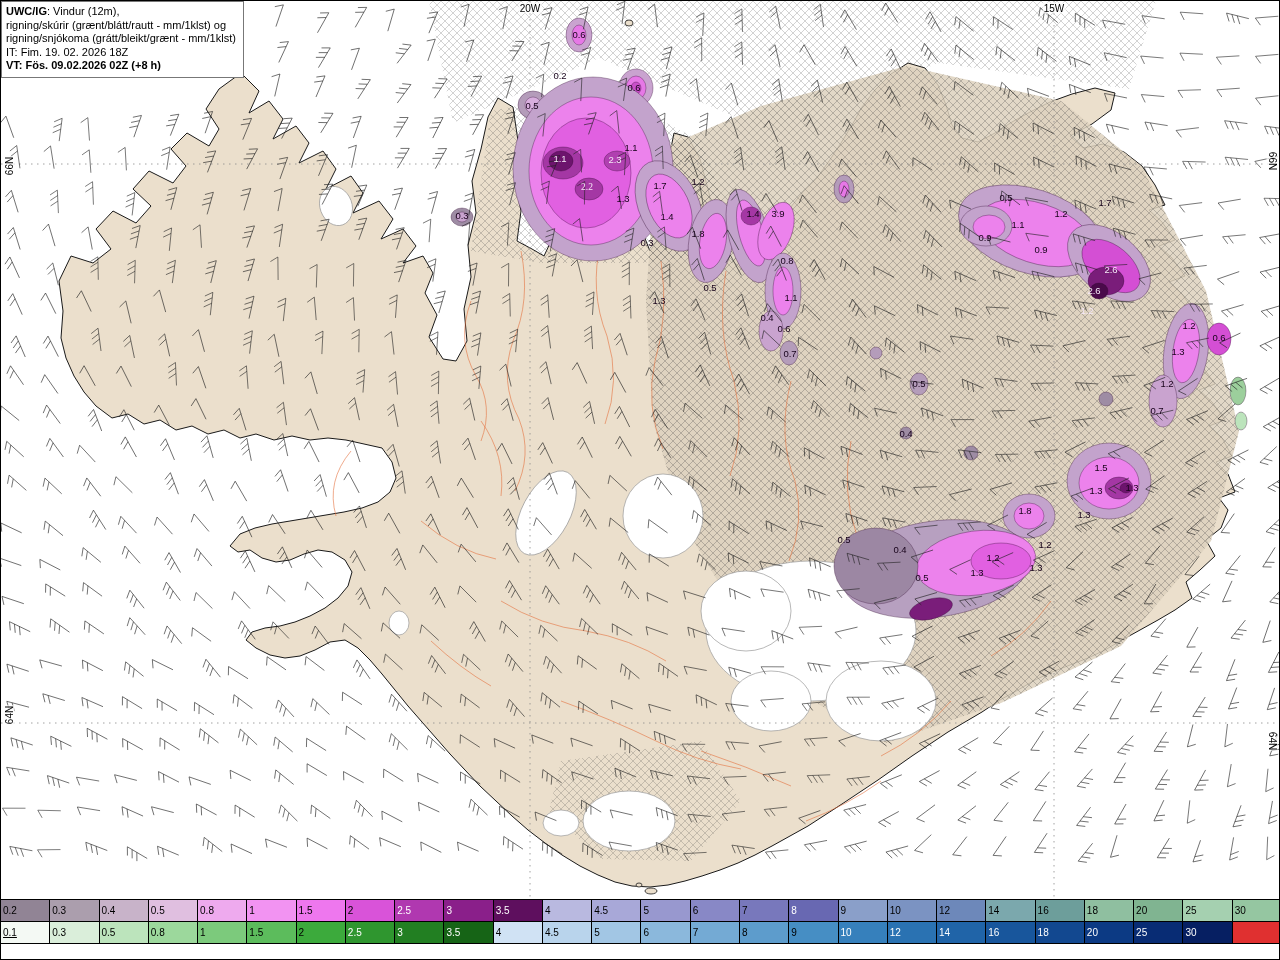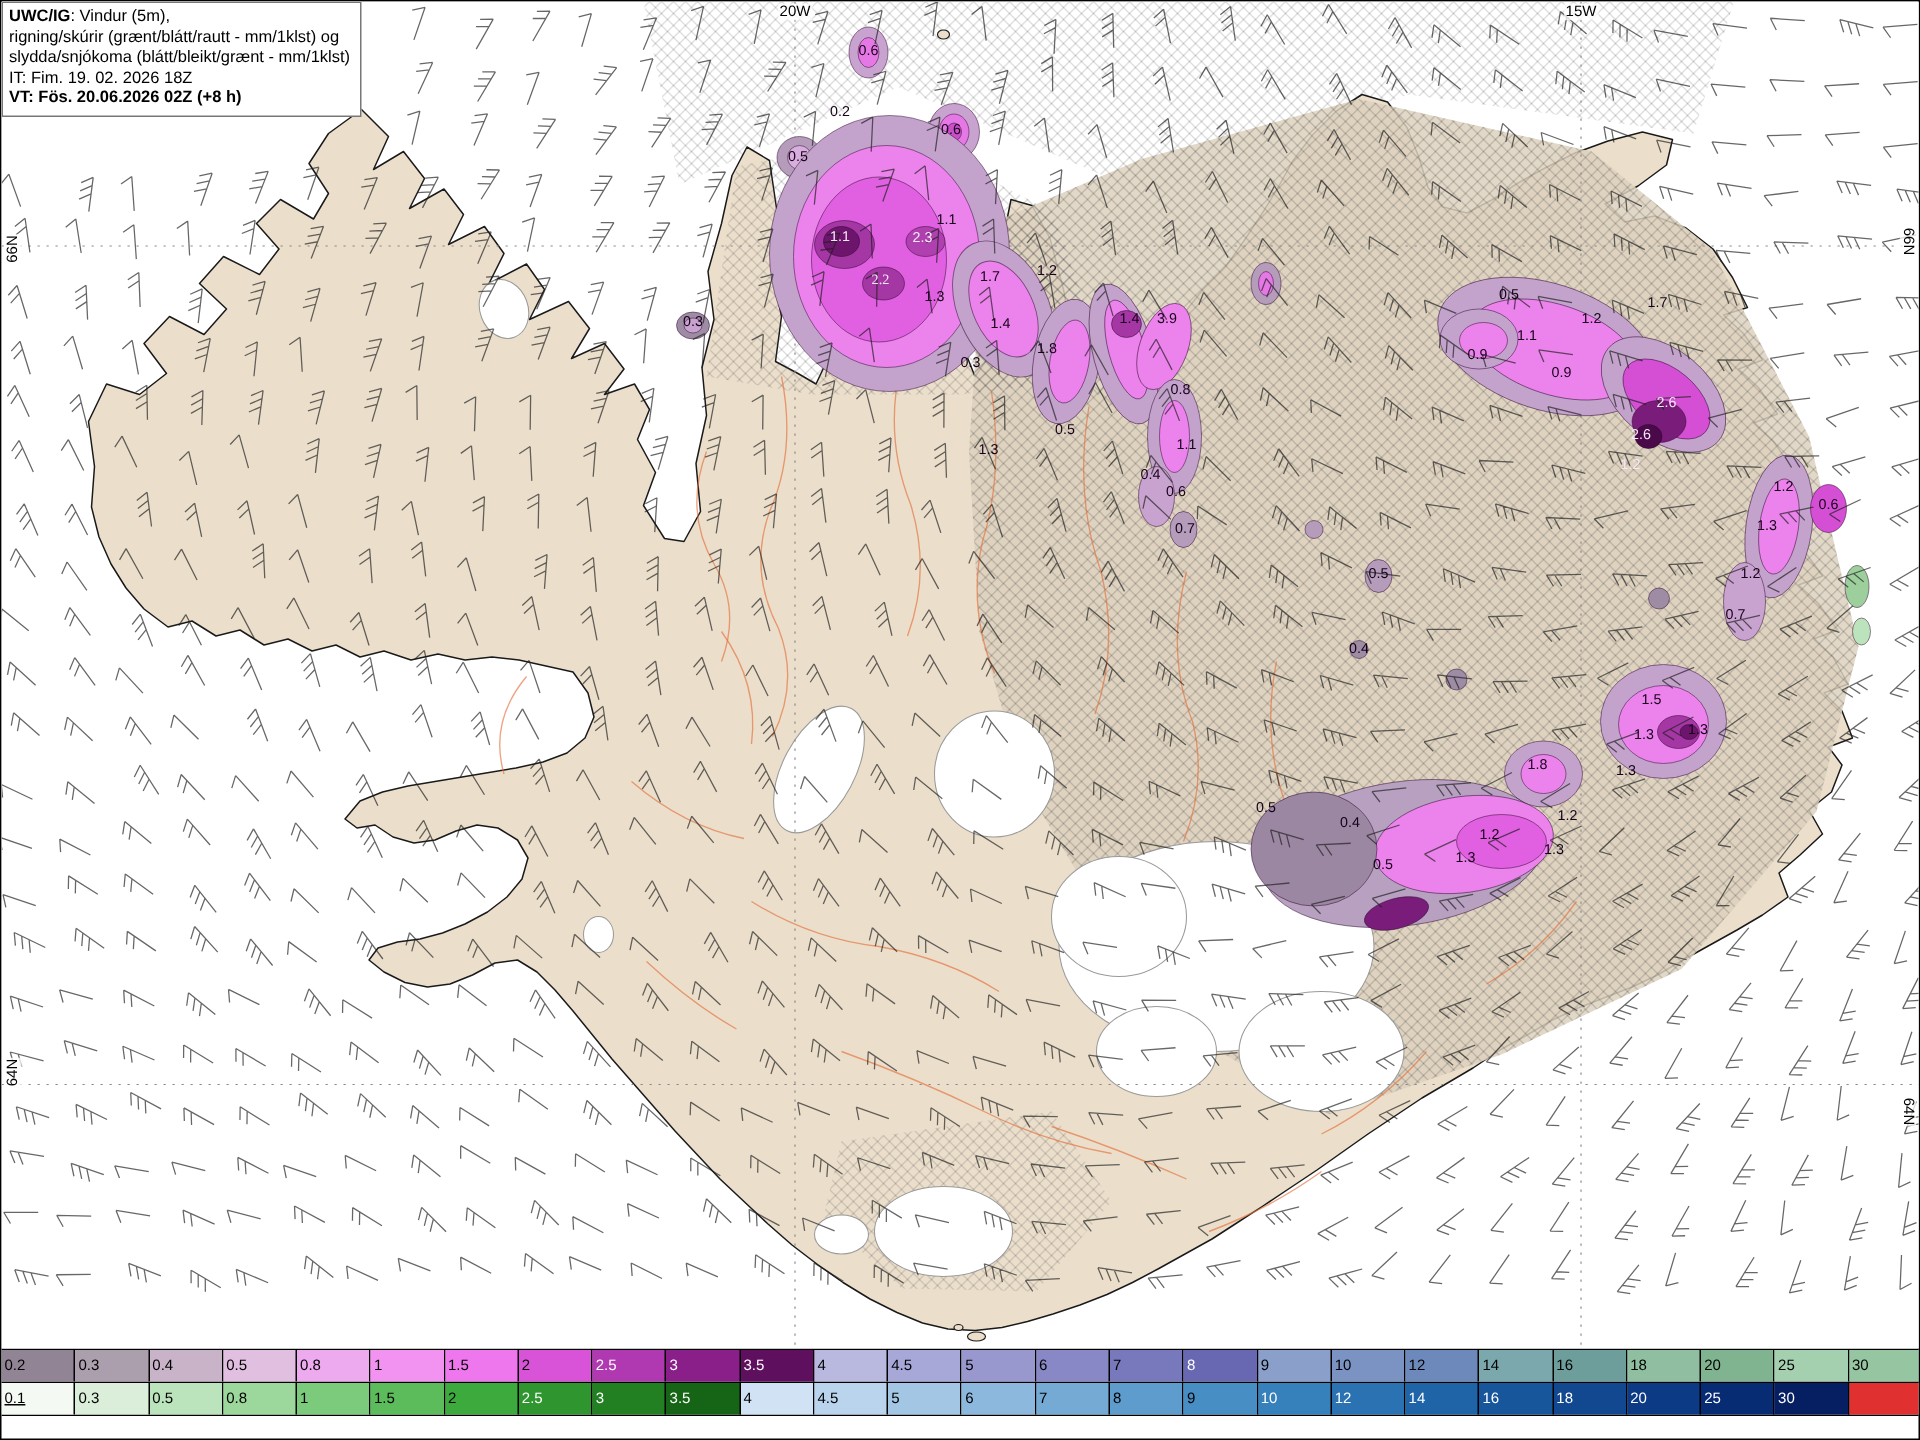--- a/index.html
+++ b/index.html
@@ -1035,25 +1035,25 @@
     <div>
         <span class="clabel" style="left: 529px; top: 7px; transform: translate(-50%, -50%) rotate(0deg);">20W</span>
         <span class="clabel" style="left: 1053px; top: 7px; transform: translate(-50%, -50%) rotate(0deg);">15W</span>
         <span class="clabel" style="left: 8px; top: 165px; transform: translate(-50%, -50%) rotate(-90deg);">66N</span>
         <span class="clabel" style="left: 1271px; top: 160px; transform: translate(-50%, -50%) rotate(90deg);">66N</span>
         <span class="clabel" style="left: 8px; top: 714px; transform: translate(-50%, -50%) rotate(-90deg);">64N</span>
         <span class="clabel" style="left: 1271px; top: 740px; transform: translate(-50%, -50%) rotate(90deg);">64N</span>
       </div>
 
     <div class="title-box">
-      <div><span class="bold">UWC/IG</span><span>: Vindur (5m),</span></div>
+      <div><span class="bold">UWC/IG</span><span>: Vindur (12m),</span></div>
       <div>rigning/skúrir (grænt/blátt/rautt - mm/1klst) og</div>
-      <div>slydda/snjókoma (blátt/bleikt/grænt - mm/1klst)</div>
+      <div>rigning/snjókoma (grátt/bleikt/grænt - mm/1klst)</div>
       <div>IT: Fim. 19. 02. 2026 18Z</div>
-      <div class="bold">VT: Fös. 20.06.2026 02Z (+8 h)</div>
+      <div class="bold">VT: Fös. 09.02.2026 02Z (+8 h)</div>
     </div>
   </div>
 
   <div class="legend">
     <div class="legend-row">
         <div class="cell" style="background: rgb(145, 132, 149);">
           <span style="color: rgb(0, 0, 0);">0.2</span>
         </div>
         <div class="cell" style="background: rgb(171, 158, 173);">
           <span style="color: rgb(0, 0, 0);">0.3</span>

